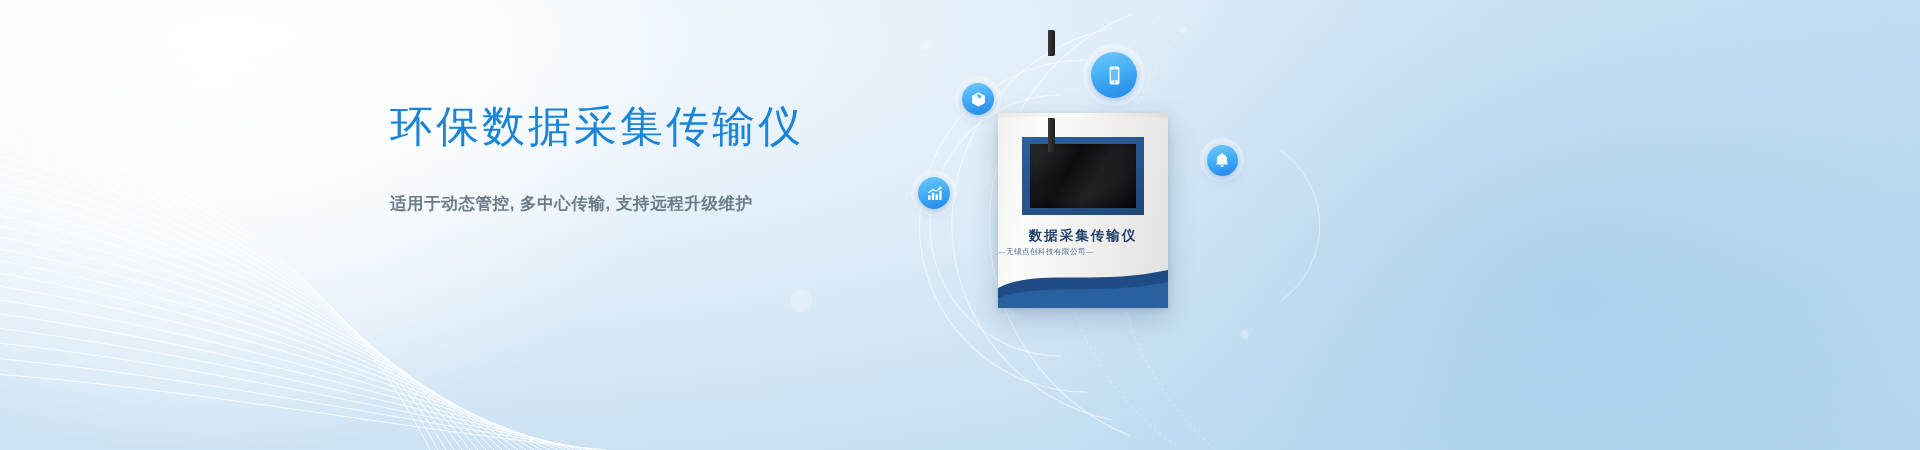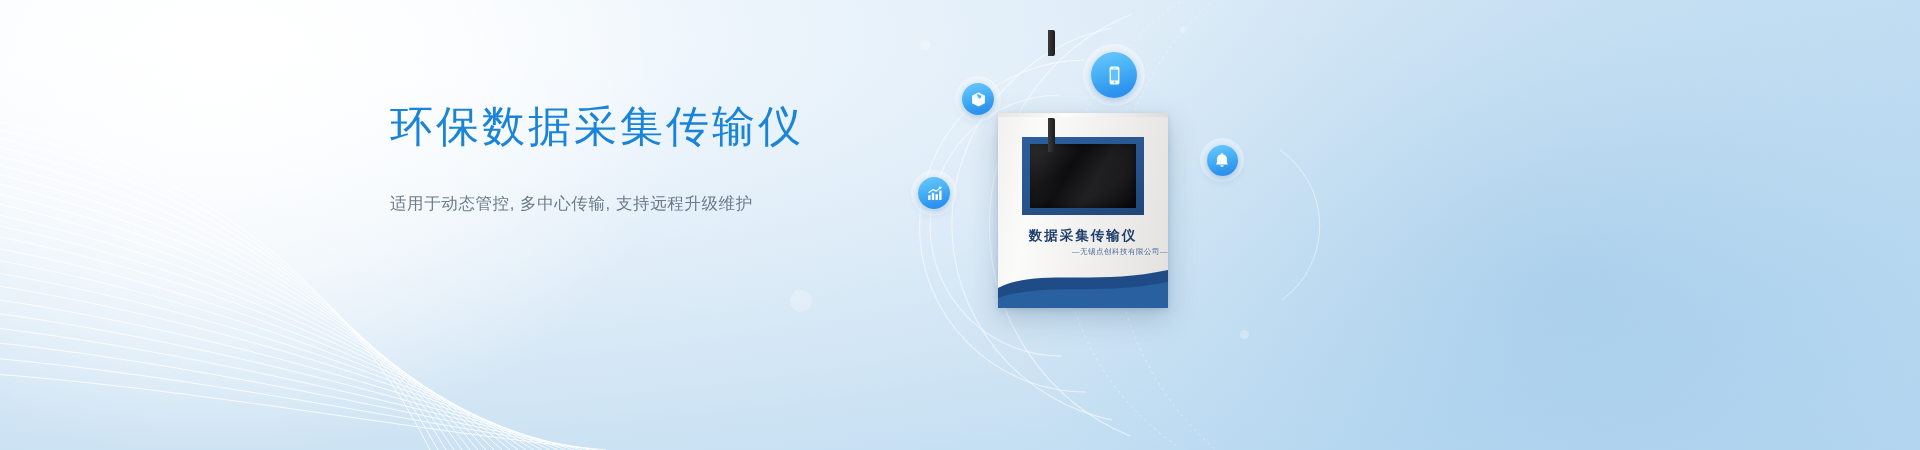--- a/index.html
+++ b/index.html
@@ -34,21 +34,21 @@
 
   
   .copy{ position:absolute; left:390px; top:100px; width:560px; }
   .title{
     font-size:43px; line-height:1.22; letter-spacing:3px; font-weight:400;
     color:#1a84d8; white-space:nowrap;
   }
   .sublist{ margin-top:36px; }
   .subline{
     font-size:16.5px; line-height:30px; letter-spacing:.6px;
-    color:#6b7b88; white-space:nowrap; font-weight:400;
+    color:#6b7b88; white-space:nowrap; font-weight:700;
   }
 
   
   .stage{ position:absolute; left:880px; top:0; width:700px; height:422px; }
   .arcs{ position:absolute; left:0; top:0; width:700px; height:450px; pointer-events:none; }
 
   
   .device{
     position:absolute; left:118px; top:113px; width:170px; height:195px;
     background:linear-gradient(100deg,#f2f1ef 0%,#fbfbfa 22%,#efeeec 62%,#e2e1df 100%);
@@ -72,21 +72,21 @@
   .screen::after{
     content:""; display:block; width:100%; height:100%;
     background:linear-gradient(120deg, rgba(255,255,255,.10) 0%, rgba(255,255,255,0) 38%, rgba(255,255,255,.06) 60%, rgba(255,255,255,0) 100%);
   }
   .dev-title{
     position:absolute; left:0; top:114px; width:100%; text-align:center;
     font-family:"Liberation Serif","DejaVu Serif",serif;
     font-size:13.5px; font-weight:700; letter-spacing:2px; color:#1f3f6b;
   }
   .dev-sub{
-    position:absolute; left:0; top:134px; width:100%; text-align:right;
+    position:absolute; left:0; top:134px; width:100%; text-align:left;
     font-family:"Liberation Serif","DejaVu Serif",serif;
     font-size:7.5px; letter-spacing:.5px; color:#4b6c96;
   }
   .dev-wave{ position:absolute; left:0; bottom:0; width:100%; height:42px; }
   .dev-side{
     position:absolute; left:168px; top:30px; width:7px; height:26px;
     background:linear-gradient(90deg,#3a3a3a,#1c1c1c); border-radius:0 2px 2px 0;
   }
   .dev-side2{
     position:absolute; left:168px; top:118px; width:7px; height:34px;

